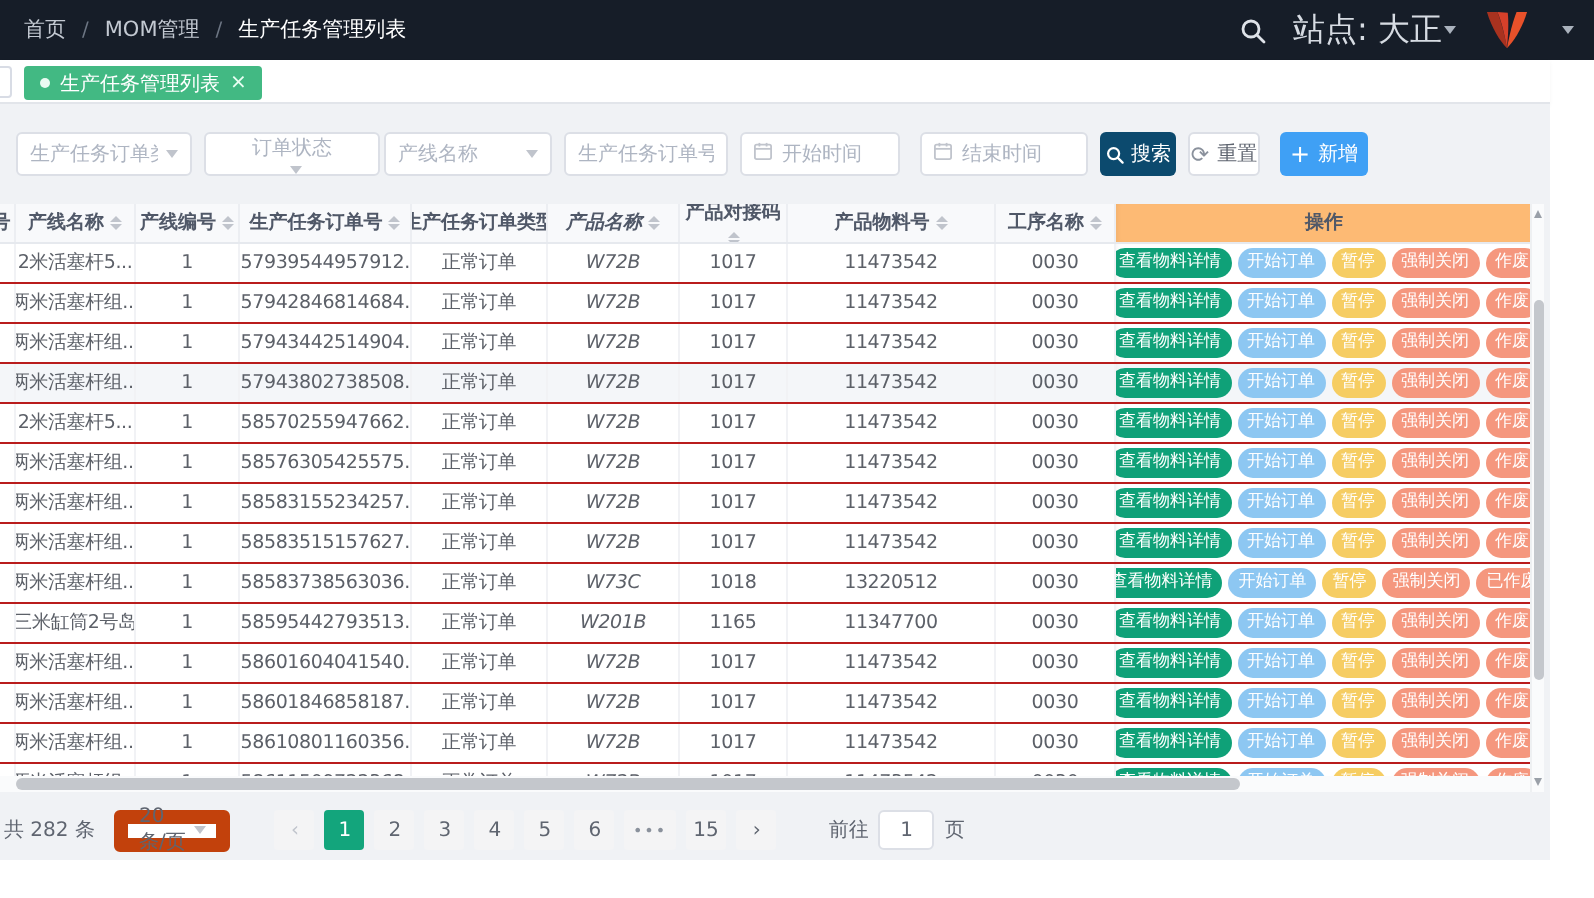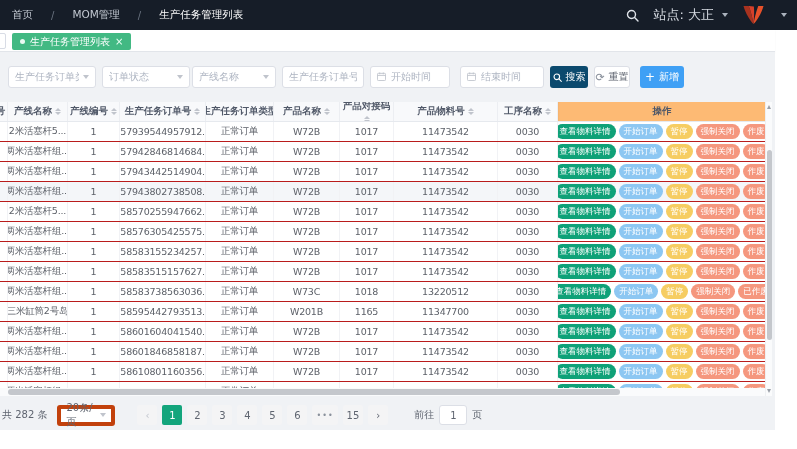--- a/index.html
+++ b/index.html
@@ -1,27 +1,27 @@
 <!DOCTYPE html>
 <html><head>
 <meta charset="utf-8">
 <style>
   * { margin:0; padding:0; box-sizing:border-box; }
   html,body { width:797px; height:449px; background:#fff; font-family:"DejaVu Sans","Liberation Sans",sans-serif; overflow:hidden; }
   .app { position:relative; width:797px; height:449px; }
 
   
   .navbar { position:absolute; left:0; top:0; width:797px; height:30px; background:#161d28; display:flex; align-items:center; justify-content:space-between; padding:0 10px 0 12px; }
-  .crumbs { display:flex; align-items:center; gap:18px; font-size:10.5px; }
+  .crumbs { display:flex; align-items:center; gap:8px; font-size:10.5px; }
   .crumb { color:#c3c9d2; }
   .crumb.current { color:#ffffff; }
   .crumb-sep { color:#6d7684; font-size:10px; }
   .nav-right { display:flex; align-items:center; gap:14px; }
   .nav-search svg { display:block; }
-  .site { display:flex; align-items:center; gap:8px; color:#d6dbe2; font-size:13px; cursor:pointer; }
+  .site { display:flex; align-items:center; gap:1px; color:#d6dbe2; font-size:16px; cursor:pointer; }
   .caret-down { width:0; height:0; border-left:3.5px solid transparent; border-right:3.5px solid transparent; border-top:4px solid #aab2bd; }
   .logo { display:flex; align-items:center; }
   .avatar-caret { margin-left:2px; }
 
   
   .tabbar { position:absolute; left:0; top:30px; width:775px; height:22px; background:#fff; border-bottom:1px solid #e2e5ea; box-shadow:0 1px 2px rgba(0,0,0,.04); }
   .tab-sliver { position:absolute; left:-4px; top:3px; width:10px; height:16px; background:#fff; border:1px solid #d8dce5; border-radius:2px; }
   .tab-active { position:absolute; left:12px; top:3px; height:17px; background:#42b983; color:#fff; border-radius:2px; display:flex; align-items:center; gap:5px; padding:0 8px; font-size:10px; cursor:pointer; }
   .tab-dot { width:5px; height:5px; border-radius:50%; background:#eafaf2; }
   .tab-close { font-size:10px; color:#eafff4; line-height:1; }
@@ -44,21 +44,21 @@
 
   
   .table-card { position:absolute; left:0; top:50px; width:772px; height:294px; background:#fff; overflow:hidden; }
   .thead { display:flex; height:20px; background:#f8f9fb; border-bottom:1px solid #e6e9ee; }
   .th { display:flex; align-items:center; justify-content:center; gap:3px; font-size:9.5px; font-weight:600; color:#505868; border-right:1px solid #eceef2; overflow:hidden; white-space:nowrap; }
   .tbody { position:relative; height:266px; overflow:hidden; }
   .tr { display:flex; height:20px; border-bottom:1px solid #b91c1c; background:#fff; }
   .tr.hovered { background:#f4f6f9; }
   .td { display:flex; align-items:center; justify-content:center; font-size:9.5px; color:#5c6068; border-right:1px solid #f1f2f5; overflow:hidden; white-space:nowrap; letter-spacing:-0.2px; }
   .c0{width:8px;} .c1{width:60px;} .c2{width:52px;} .c3{width:86px;} .c4{width:68px;}
-  .c5{width:66px;} .c6{width:54px;flex-direction:column;} .c7{width:104px;} .c8{width:60px;}
+  .c5{width:66px;font-style:italic;} .c6{width:54px;flex-direction:column;} .c7{width:104px;} .c8{width:60px;}
   .ops { width:208px; border-right:none; display:flex; align-items:center; justify-content:center; gap:3px; padding:0 3px; }
   .th.ops { background:#fdba74; box-shadow:inset 2px 0 3px -2px rgba(0,0,0,.08); }
   .td.ops { box-shadow:inset 2px 0 3px -2px rgba(0,0,0,.06); }
   .clip-head { margin-left:-6px; }
   .op-btn { height:15px; line-height:15px; border:none; border-radius:8px; font-size:8.5px; color:#fff; padding:0 5px; white-space:nowrap; cursor:pointer; font-family:inherit; }
   .op-view  { background:#0fa178; }
   .op-start { background:#8dc7f2; }
   .op-pause { background:#f6cd62; }
   .op-force { background:#f5977e; }
   .op-void  { background:#f5977e; }
@@ -71,21 +71,21 @@
   .vscroll { position:absolute; right:0; top:0; width:7px; height:294px; background:#fafbfc; border-left:1px solid #eef0f2; }
   .vscroll .arr-up { position:absolute; top:3px; left:1px; width:0; height:0; border-left:2.5px solid transparent; border-right:2.5px solid transparent; border-bottom:4px solid #9aa0a8; }
   .vscroll .arr-dn { position:absolute; bottom:3px; left:1px; width:0; height:0; border-left:2.5px solid transparent; border-right:2.5px solid transparent; border-top:4px solid #9aa0a8; }
   .vscroll .thumb { position:absolute; top:48px; left:1px; width:5px; height:190px; background:#c4c7cc; border-radius:3px; }
   .hscroll { position:absolute; left:0; top:286px; width:765px; height:8px; background:#fafbfc; }
   .hscroll .thumb { position:absolute; left:8px; top:1px; width:612px; height:6px; background:#c4c7cc; border-radius:3px; }
 
   
   .pager-row { position:absolute; left:2px; top:352px; width:770px; height:22px; display:flex; align-items:center; font-size:10px; color:#5f6570; }
   .total { margin-right:10px; white-space:nowrap; }
-  .size-select { width:58px; height:21px; background:#fff; border:4px solid #c2410c; border-radius:3px; display:flex; align-items:center; justify-content:space-between; padding:0 5px; color:#5f6570; margin-right:22px; cursor:pointer; }
+  .size-select { width:58px; height:21px; background:#fff; border:7px solid #c2410c; border-radius:3px; display:flex; align-items:center; justify-content:space-between; padding:0 5px; color:#5f6570; margin-right:22px; cursor:pointer; }
   .pager { display:flex; align-items:center; gap:5px; }
   .pg { min-width:20px; height:20px; border:none; border-radius:2px; background:#f4f4f5; color:#5f6570; font-size:10px; display:flex; align-items:center; justify-content:center; cursor:pointer; font-family:inherit; padding:0 4px; }
   .pg.active { background:#13a57c; color:#fff; }
   .pg.ellipsis { letter-spacing:1px; font-size:8px; color:#8a919c; }
   .pg.nav-prev { color:#c0c4cc; }
   .goto { display:flex; align-items:center; gap:5px; margin-left:26px; }
   .goto input { width:28px; height:20px; border:1px solid #dcdfe6; border-radius:3px; text-align:center; font-size:10px; color:#5f6570; font-family:inherit; }
 </style>
 </head>
 <body>
@@ -131,21 +131,21 @@
     </span>
   </div>
 
   <div class="content">
 
     <div class="filters">
       <div class="f-item" style="left:8px; width:88px;">
         <span class="ph">生产任务订单类型</span>
         <span class="sel-caret"></span>
       </div>
-      <div class="f-item" style="left:102px; width:88px;">
+      <div class="f-item" style="left:102px; width:88px;flex-direction:column;">
         <span class="ph">订单状态</span>
         <span class="sel-caret"></span>
       </div>
       <div class="f-item" style="left:192px; width:84px;">
         <span class="ph">产线名称</span>
         <span class="sel-caret"></span>
       </div>
       <div class="f-item" style="left:282px; width:82px;">
         <span class="ph">生产任务订单号</span>
       </div>

